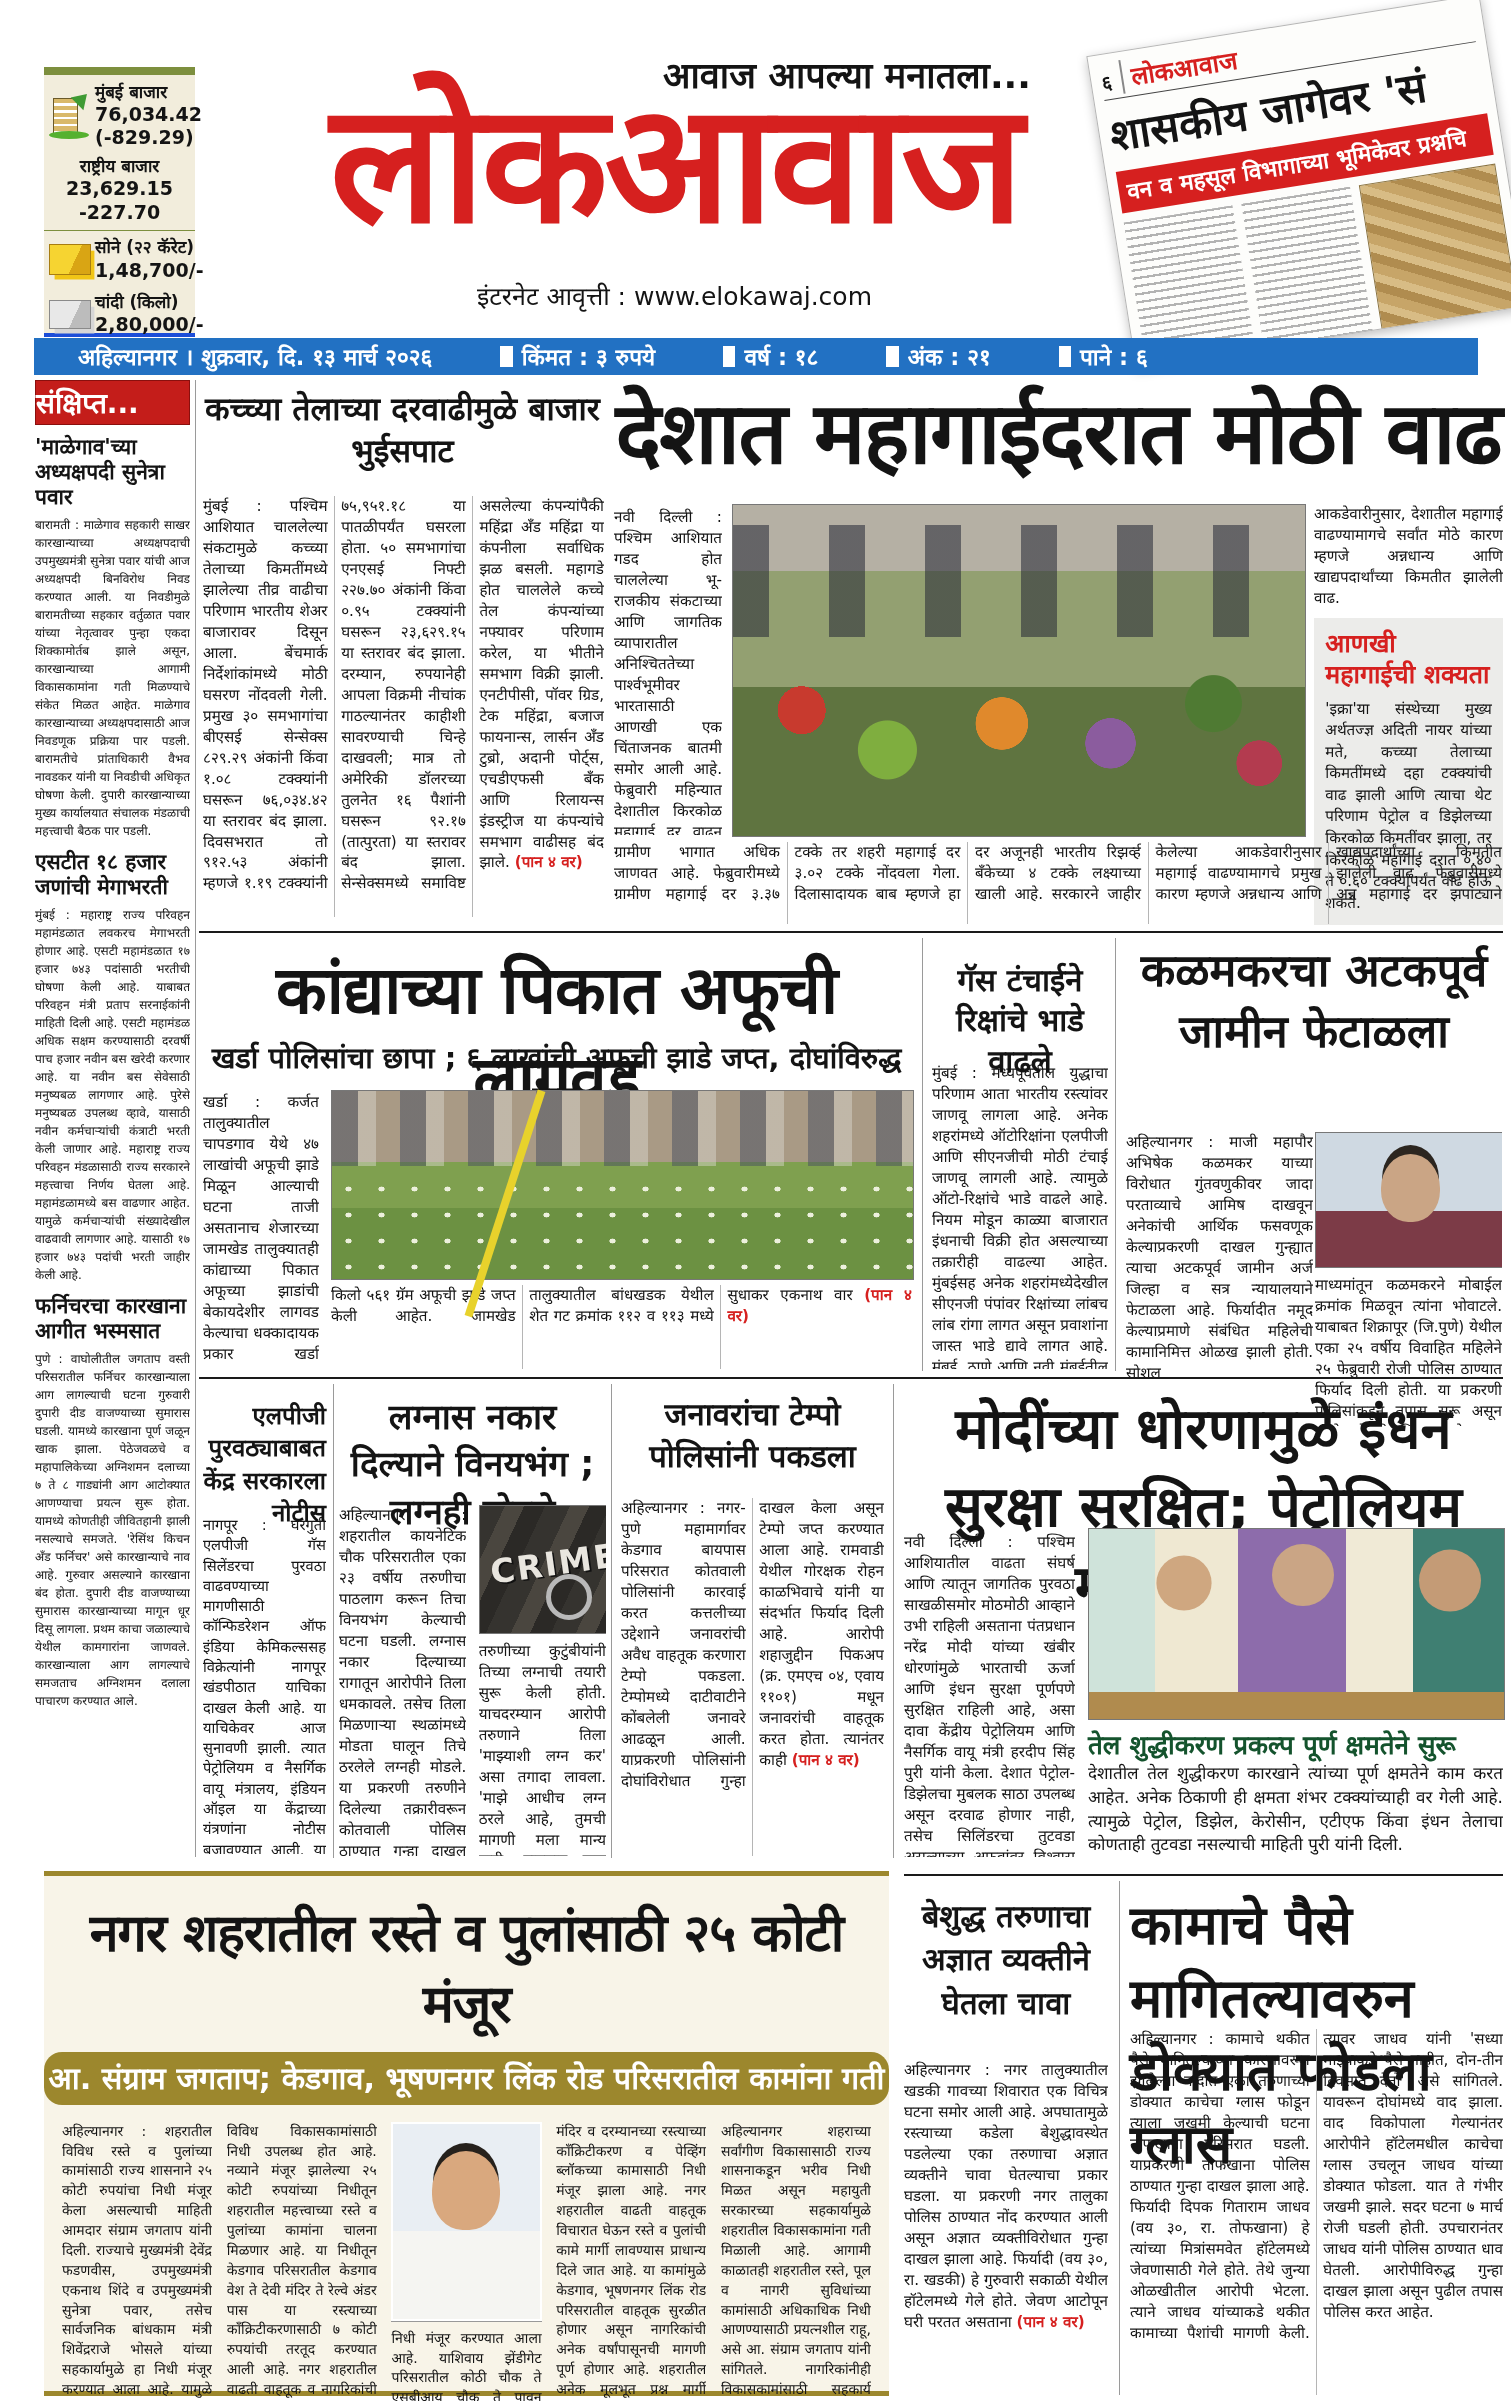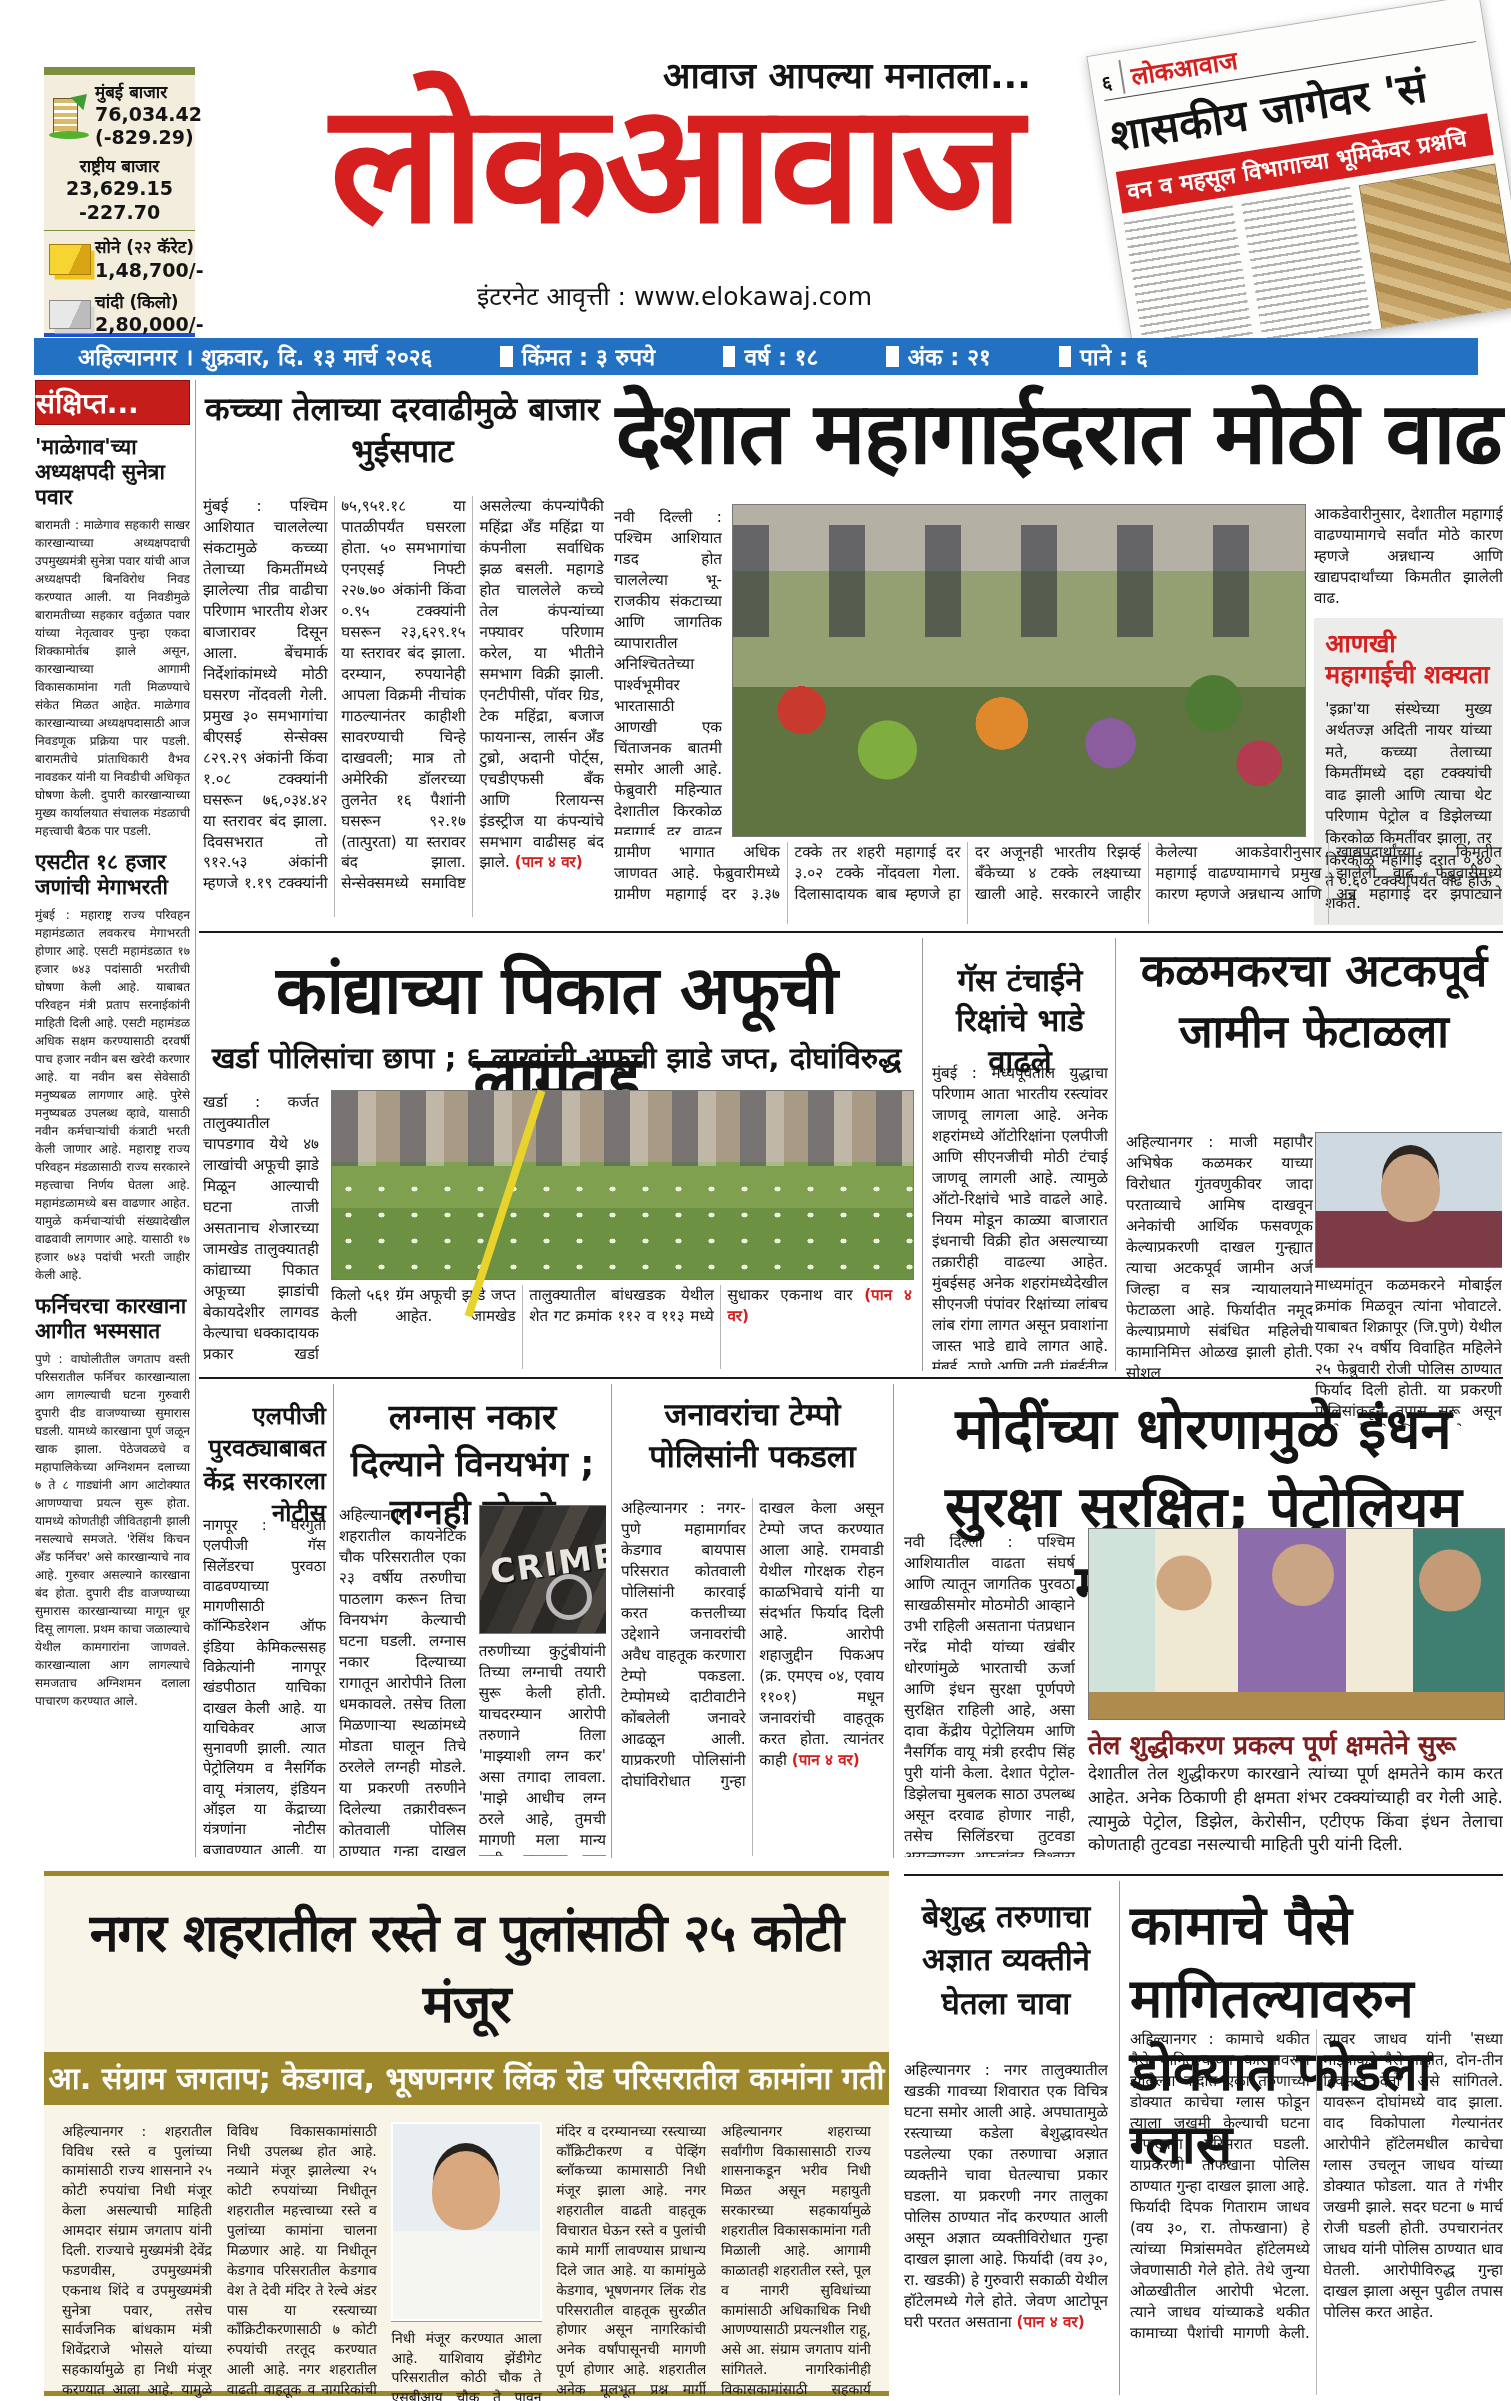--- a/index.html
+++ b/index.html
@@ -127,29 +127,29 @@
      border:5.6px solid #b9b9b9;}
   .h-tempo{left:621px;top:1394px;width:263px;font-size:31px;font-weight:bold;text-align:center;line-height:1.35;}
   .b-tempo{left:621px;top:1498px;width:263px;height:358px;}
   .h-modi{left:904px;top:1390px;width:599px;font-size:56px;font-weight:bold;text-align:center;line-height:1.4;}
   .b-modi{left:904px;top:1532px;width:171px;height:325px;}
   .ph-modi{left:1088px;top:1528px;width:415px;height:190px;border:0.6px solid #777;
      background:linear-gradient(90deg,#cfe3da 0 16%,#efe8d2 16% 36%,#8d6cab 36% 62%,#f0ead6 62% 78%,#3f7f72 78% 100%);}
   .ph-modi:before{content:"";position:absolute;left:0;bottom:0;width:100%;height:14%;background:#b08b4e;}
   .ph-modi:after{content:"";position:absolute;left:44%;top:8%;width:62px;height:62px;border-radius:50%;background:#caa585;
      box-shadow:147px 5.6px 0 0 #c49b76,-119px 8px 0 -3.4px #cfa780;}
-  .modi-capt{left:1088px;top:1726px;width:415px;font-size:26px;font-weight:bold;color:#7f1d1d;}
+  .modi-capt{left:1088px;top:1726px;width:415px;font-size:26px;font-weight:bold;color:#14532d;}
   .modi-capb{left:1088px;top:1762px;width:415px;height:95px;font-size:17px;line-height:1.4;text-align:justify;overflow:hidden;}
 
   
   .box{left:44px;top:1871px;width:845px;height:525px;background:#f8f4e8;
        border-top:5.6px solid #9c872d;border-bottom:5.6px solid #9c872d;box-sizing:border-box;}
   .box-h{font-size:52px;font-weight:bold;text-align:center;margin-top:19px;letter-spacing:-1.1px;}
   .box-band{margin-top:14.7px;height:53px;background:#9c872d;color:#fff;font-size:30.5px;font-weight:bold;
-            text-align:center;line-height:53px;white-space:nowrap;overflow:hidden;}
+            text-align:center;line-height:53px;white-space:nowrap;overflow:hidden;border-radius:18px;}
   .box-cols{display:flex;gap:14.7px;padding:17px 18px 0 18px;height:316px;overflow:hidden;}
   .box-cols .c{flex:1;font-size:14px;line-height:1.42;text-align:justify;overflow:hidden;}
   .ph-mla{width:100%;height:199px;border:2.3px solid #fff;outline:0.6px solid #999;box-sizing:border-box;
      position:relative;background:linear-gradient(180deg,#e9eef3 0 55%,#f5f5f2 55% 100%);margin-bottom:8px;}
   .ph-mla:before{content:"";position:absolute;left:50%;top:14%;width:68px;height:79px;margin-left:-34px;
      border-radius:50% 50% 45% 45%;background:#d9a87e;box-shadow:0 -9px 0 -1.1px #26211c;}
 
   .h-chava{left:904px;top:1895px;width:204px;font-size:31px;font-weight:bold;text-align:center;line-height:1.4;}
   .b-chava{left:904px;top:2060px;width:204px;height:334px;}
   .h-glass{left:1130px;top:1890px;width:373px;font-size:54px;font-weight:bold;text-align:left;line-height:1.35;}

